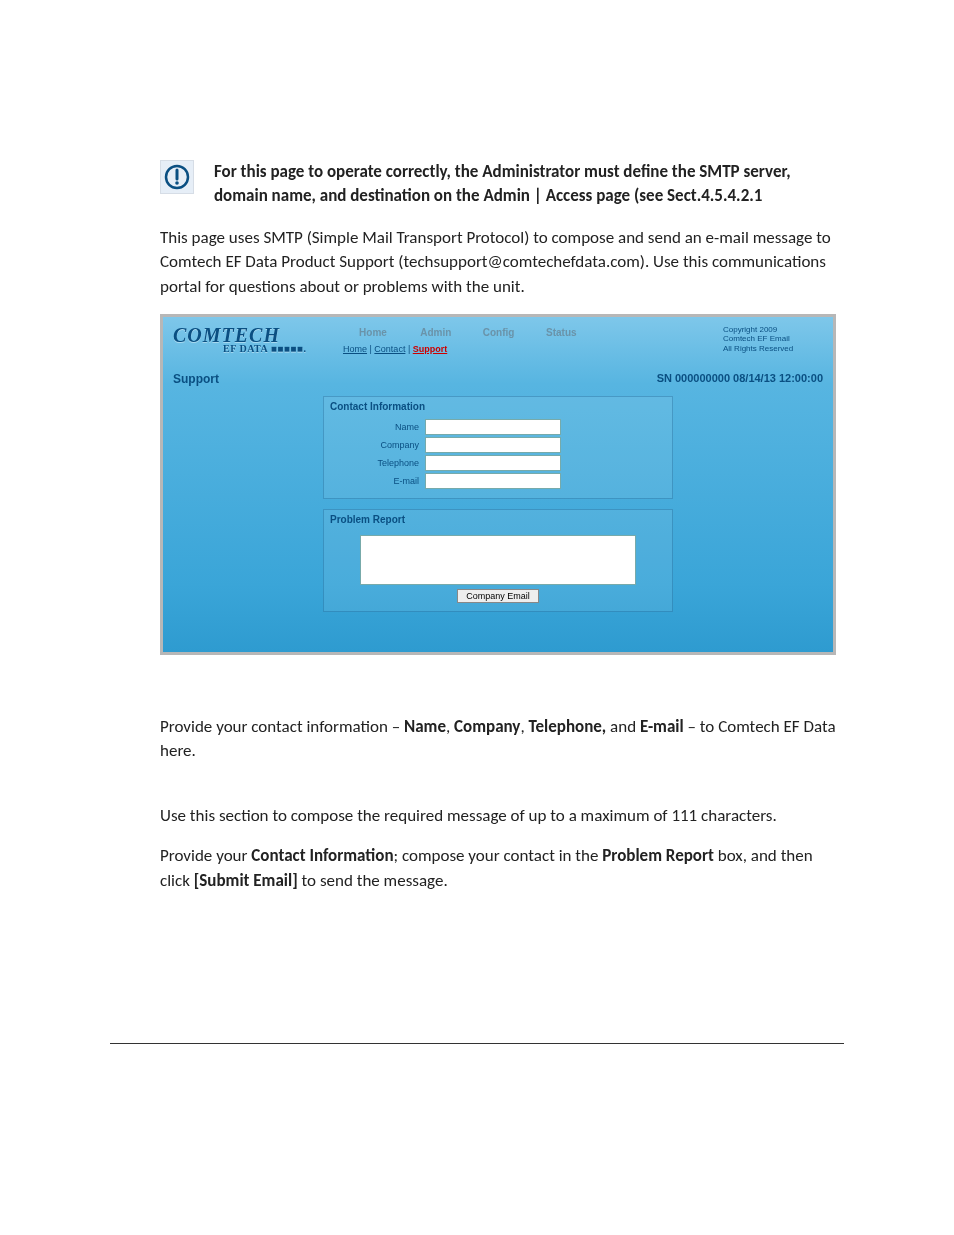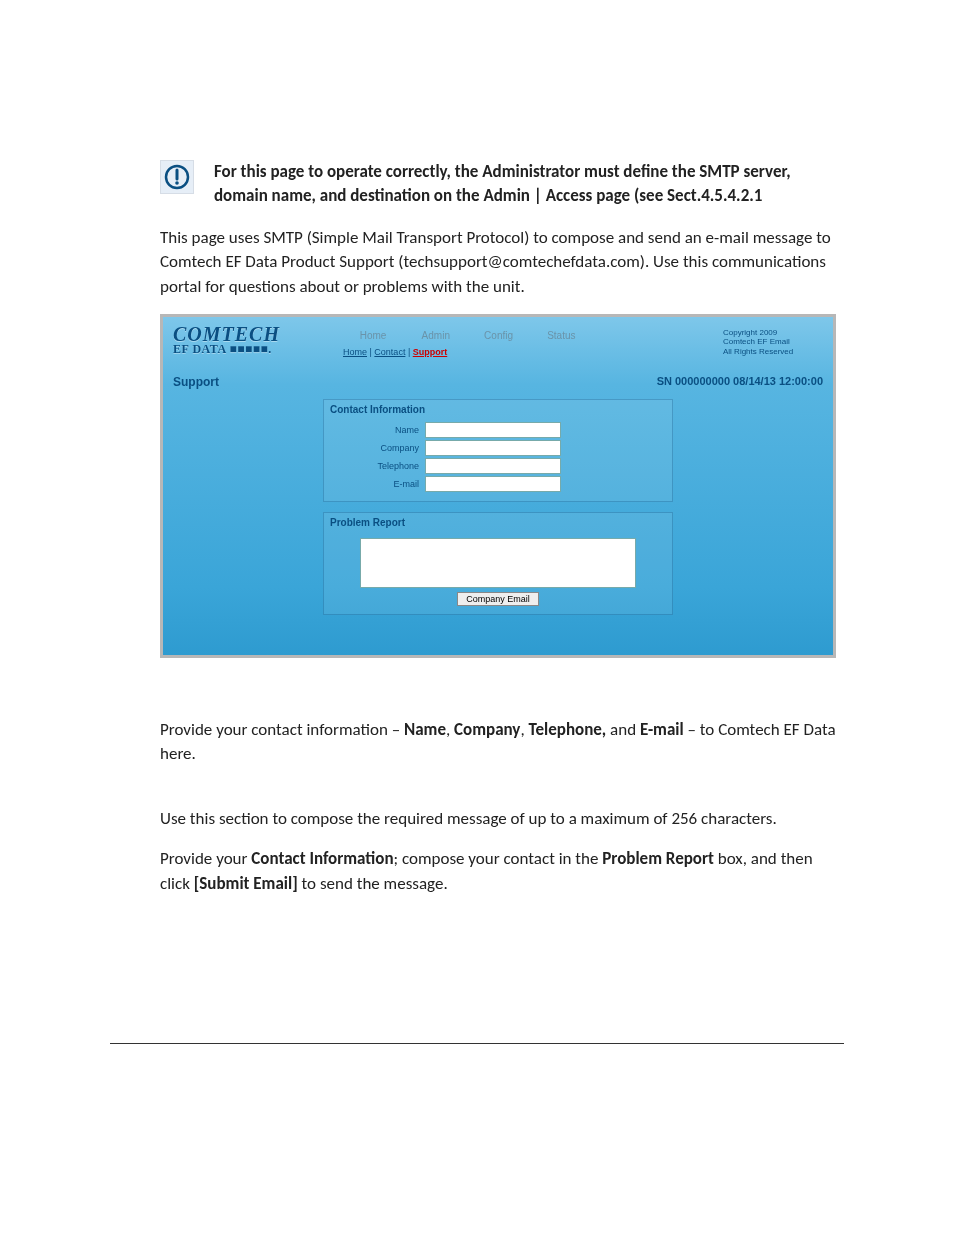--- a/index.html
+++ b/index.html
@@ -62,34 +62,36 @@
     font-family: Georgia, 'Times New Roman', serif;
     font-style: italic;
     font-weight: 700;
     font-size: 20px;
     color: #0a4f82;
     letter-spacing: 1px;
     text-shadow: 0 1px 0 rgba(255,255,255,0.4);
     flex: 0 0 170px;
   }
   .logo .sub {
-    font-size: 12px;
+    font-size: 10px;
     letter-spacing: 0.5px;
     font-style: normal;
     display: block;
     margin-top: -4px;
+    margin-left: 50px;
     color: #0a4f82;
   }
   .navs {
     flex: 1;
     padding-top: 4px;
   }
   .main-nav {
     font-size: 10px;
     color: #6a93a9;
+    font-weight: bold;
   }
   .main-nav span {
     display: inline-block;
     width: 60px;
     text-align: center;
   }
   .sub-nav {
     font-size: 9px;
     margin-top: 6px;
     color: #0a4f82;
@@ -251,21 +253,21 @@
         <button class="submit-btn">Company Email</button>
       </div>
     </div>
   </div>
 
   <div class="section-body">
     <p class="body-text">
       <span>Provide your contact information – </span><b>Name</b>, <b>Company</b>, <b>Telephone,</b><span> and </span><b>E-mail</b><span> – to Comtech EF Data here.</span>
     </p>
 
-    <p class="body-text" style="margin-top:40px;">Use this section to compose the required message of up to a maximum of 256 characters.</p>
+    <p class="body-text" style="margin-top:40px;">Use this section to compose the required message of up to a maximum of 111 characters.</p>
 
     <p class="body-text">
       <span>Provide your </span><b>Contact Information</b><span>; compose your contact in the </span><b>Problem Report</b><span> box, and then click </span><b>[Submit Email]</b><span> to send the message.</span>
     </p>
   </div>
 
   <div class="hr"></div>
 </div>
 
 </body></html>

